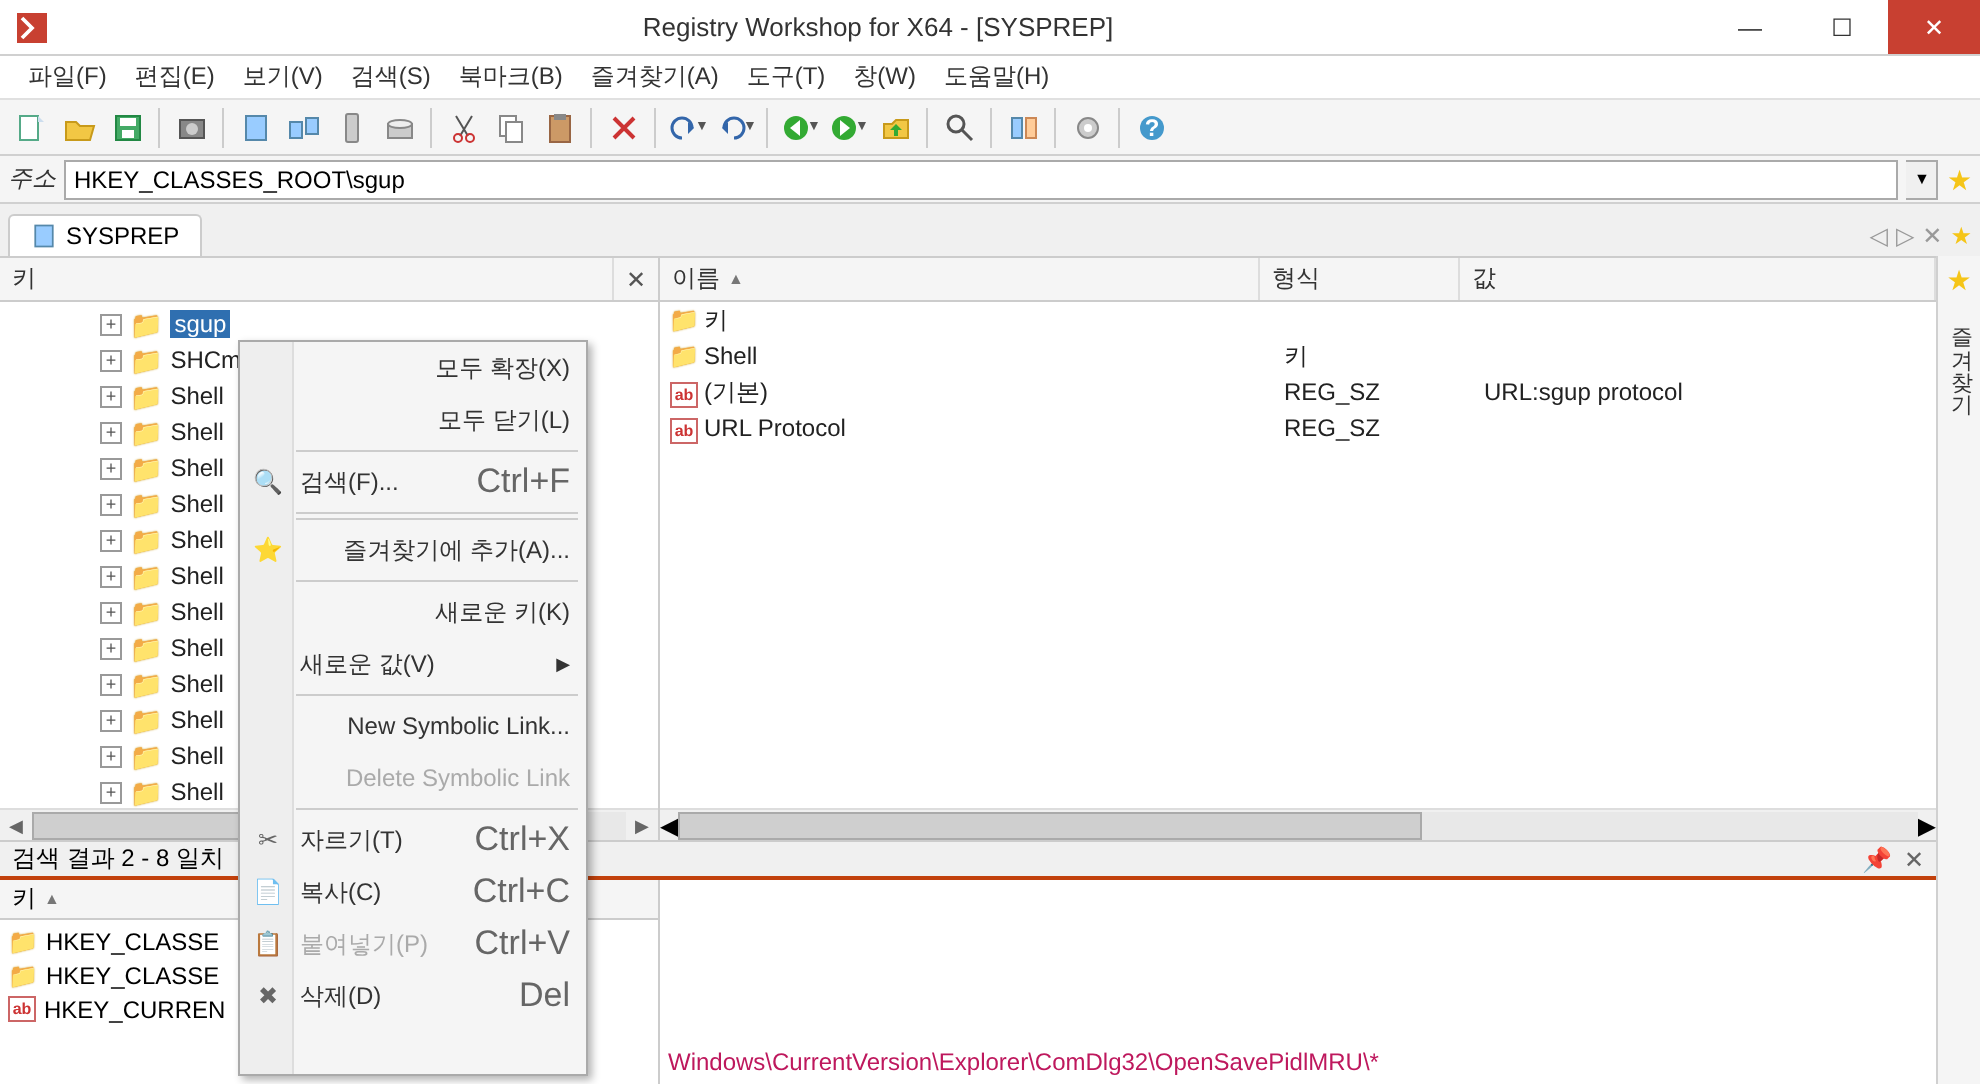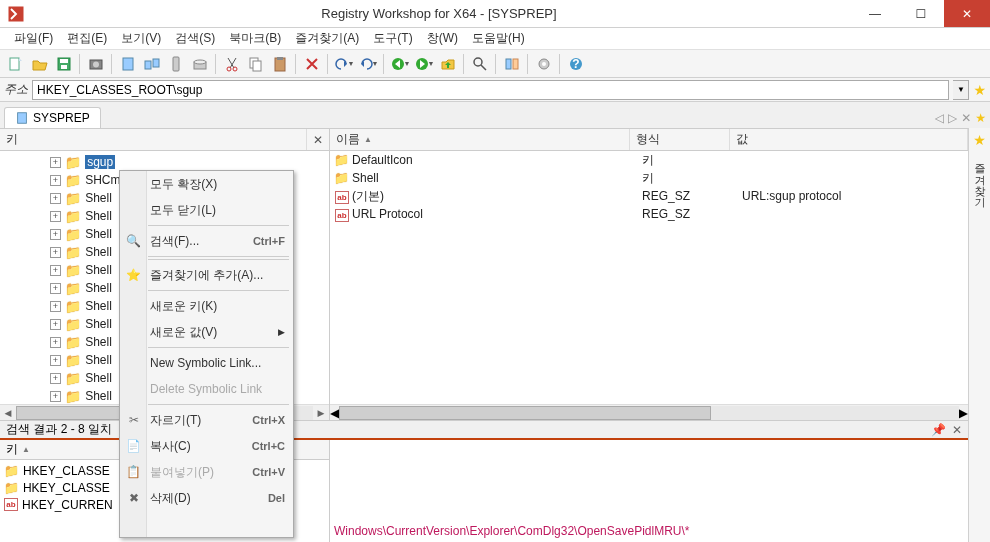--- a/index.html
+++ b/index.html
@@ -72,25 +72,25 @@
 .ab { display:inline-block; width:14px; height:13px; border:1px solid #c66; font-size:8px; line-height:11px; text-align:center; color:#c33; font-weight:bold; background:#fff;}
 
 .list-scrollbar { height:16px; background:#f0f0f0; border-top:1px solid #ddd; display:flex; align-items:center;}
 
 
 .ctx { position:absolute; left:119px; top:170px; width:175px; background:#f5f5f5; border:1px solid #aaa; box-shadow:2px 2px 4px rgba(0,0,0,0.3); z-index:100;}
 .ctx .row { display:flex; align-items:center; height:26px; padding:0 8px 0 30px; position:relative; font-size:12px; color:#333;}
 .ctx .row.sel { background:#2f6fb0; color:#fff; }
 .ctx .row.dis { color:#aaa; }
 .ctx .row .ic { position:absolute; left:6px; width:16px; text-align:center; color:#666;}
-.ctx .row .sc { margin-left:auto; color:#666; font-size:11px;font-weight:bold;}
+.ctx .row .sc { margin-left:auto; color:#666; font-size:17px;}
 .ctx .row .ar { margin-left:auto; font-size:9px;}
 .ctx hr { border:none; border-top:1px solid #ccc; margin:2px 4px 2px 28px;}
 .ctx::before { content:""; position:absolute; left:0; top:0; bottom:0; width:26px; background:#eee; border-right:1px solid #ddd;}
-.ctx .row { position:relative; z-index:1;}
+.ctx .row { position:relative; z-index:1;justify-content:flex-end;}
 
 
 .results-hdr { background:#f0f0f0; height:20px; border-top:1px solid #ccc; border-bottom:2px solid #c2410c; display:flex; align-items:center; padding:0 6px; font-size:12px;}
 .results-hdr .pin { margin-left:auto; display:flex; gap:6px; color:#666;}
 .results-pane { background:#fff; flex:0 0 72px; display:flex; }
 .results-left { width:330px; border-right:1px solid #ccc; display:flex; flex-direction:column;}
 .results-left .hdr { background:#f5f5f5; height:20px; border-bottom:1px solid #ccc; display:flex; align-items:center; padding:0 6px; font-size:12px;}
 .results-left .body { flex:1; overflow:hidden; padding:2px 4px;}
 .rrow { display:flex; align-items:center; gap:4px; height:17px; font-size:12px; white-space:nowrap;}
 .results-right { flex:1; background:#fff; padding:4px; font-size:12px; color:#be185d; overflow:hidden; white-space:nowrap;margin-top:40px;}
@@ -390,21 +390,20 @@
       <div class="c" style="width:100px">
               <span>형식</span>
             </div>
       <div class="c" style="flex:1">
               <span>값</span>
             </div>
     </div>
     <div class="list" id="list">
             <div class="list-row">
               <span class="ic"><span class="fld2">📁</span></span>
-              <span class="name">DefaultIcon</span>
               <span class="type">키</span>
               <span class="val"></span>
             </div>
             <div class="list-row">
               <span class="ic"><span class="fld2">📁</span></span>
               <span class="name">Shell</span>
               <span class="type">키</span>
               <span class="val"></span>
             </div>
             <div class="list-row">

